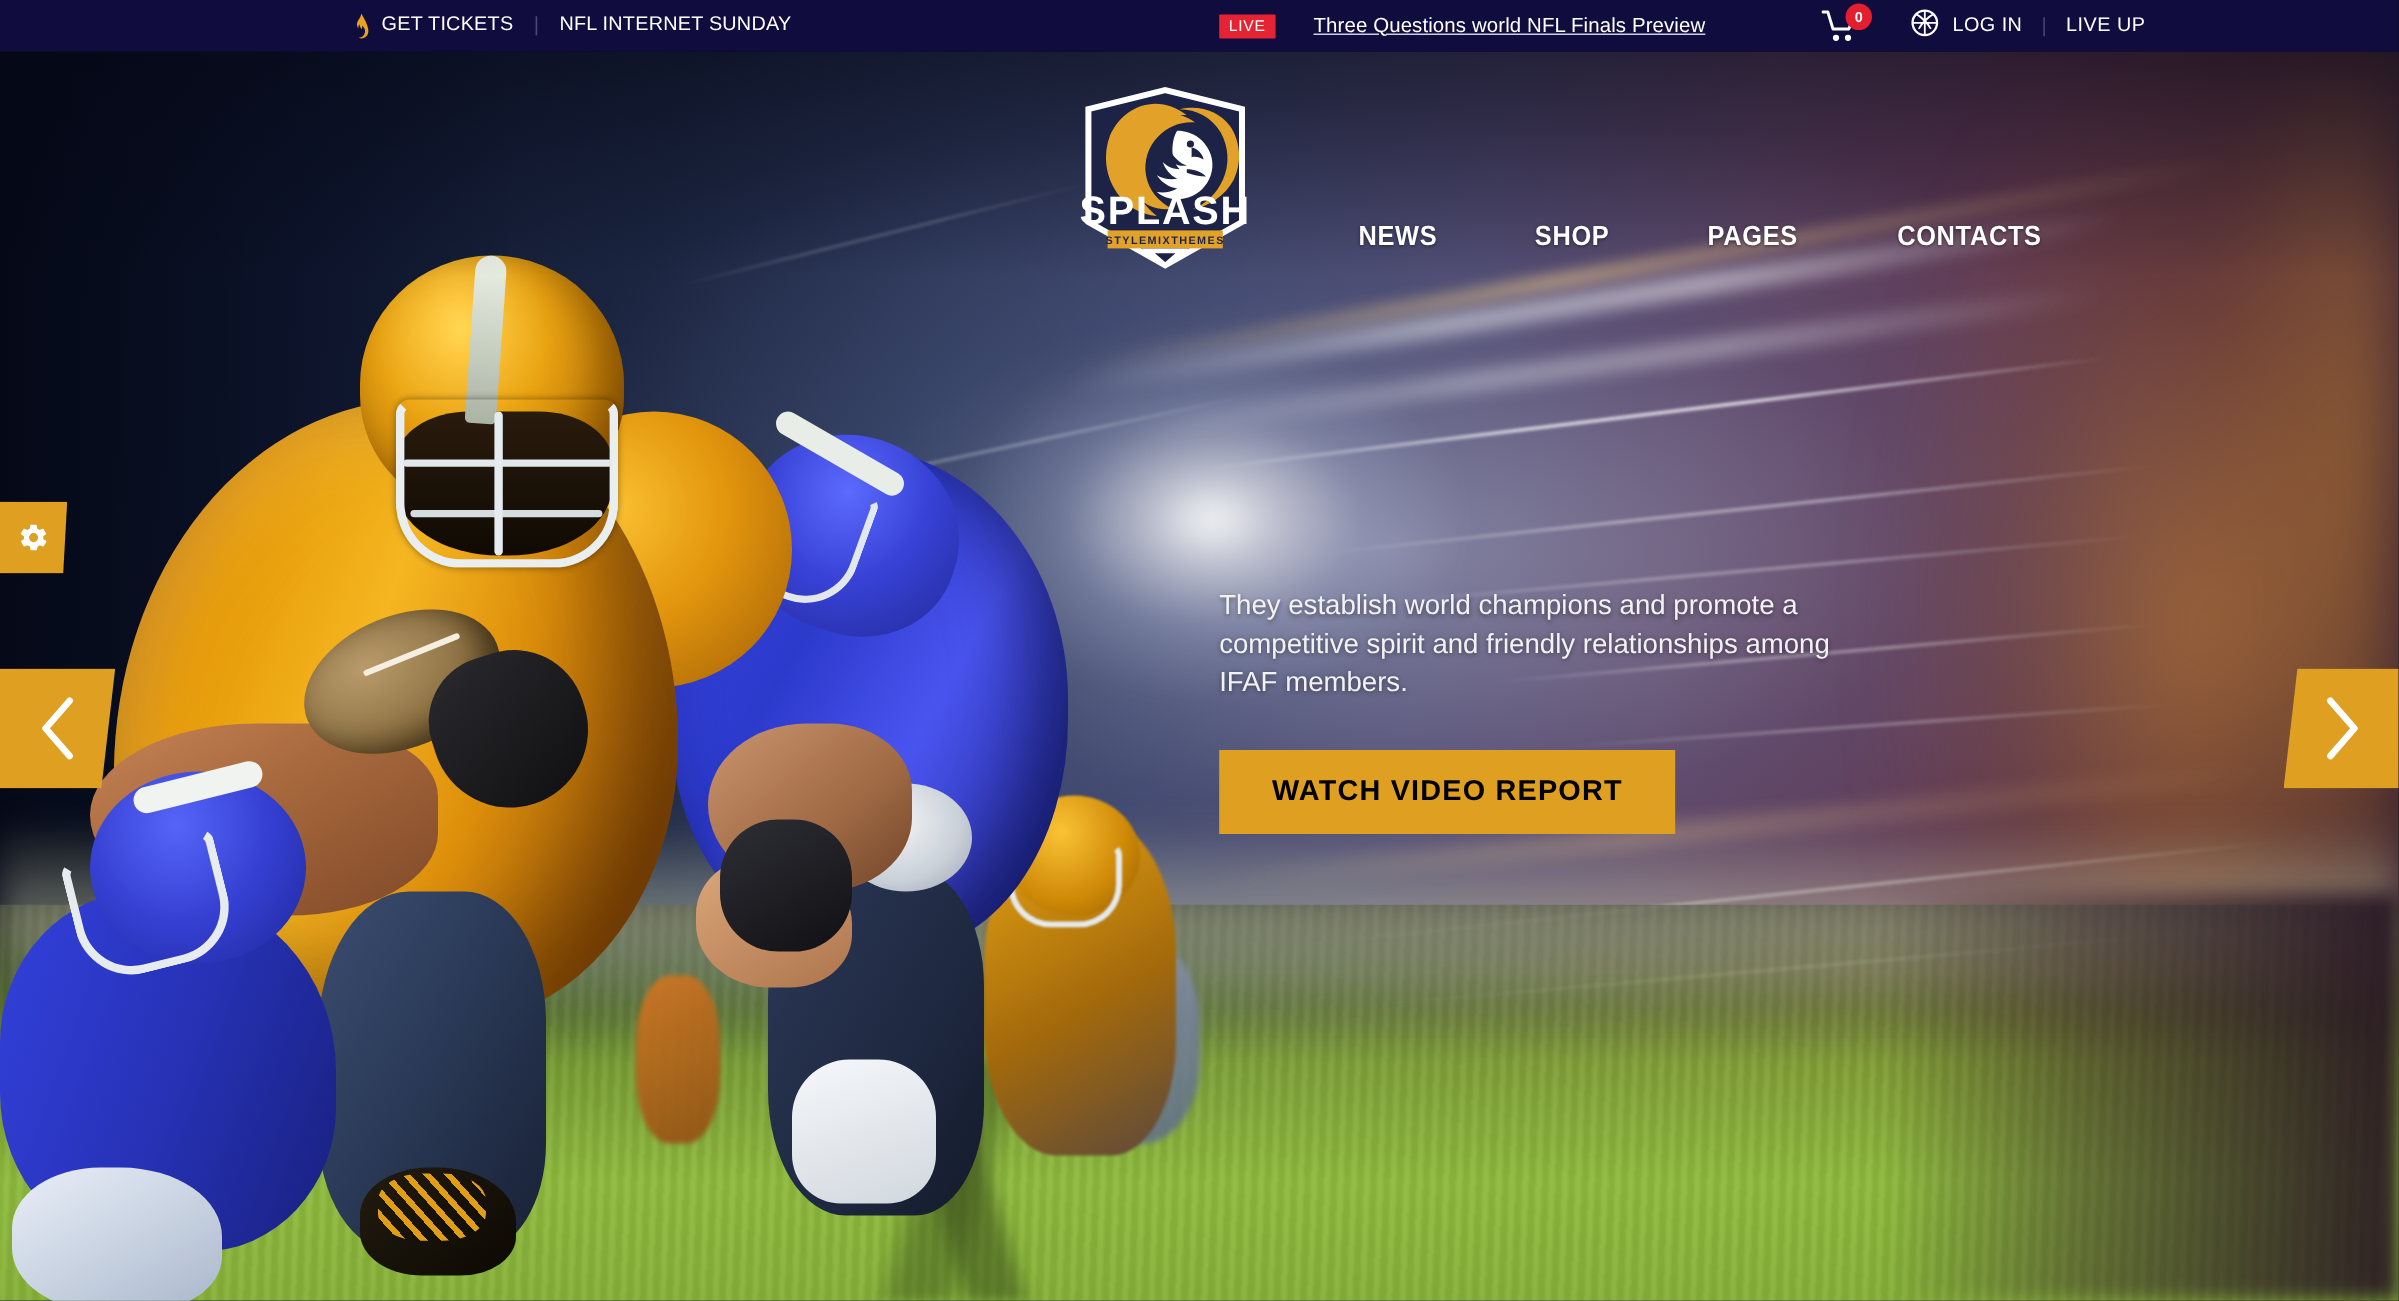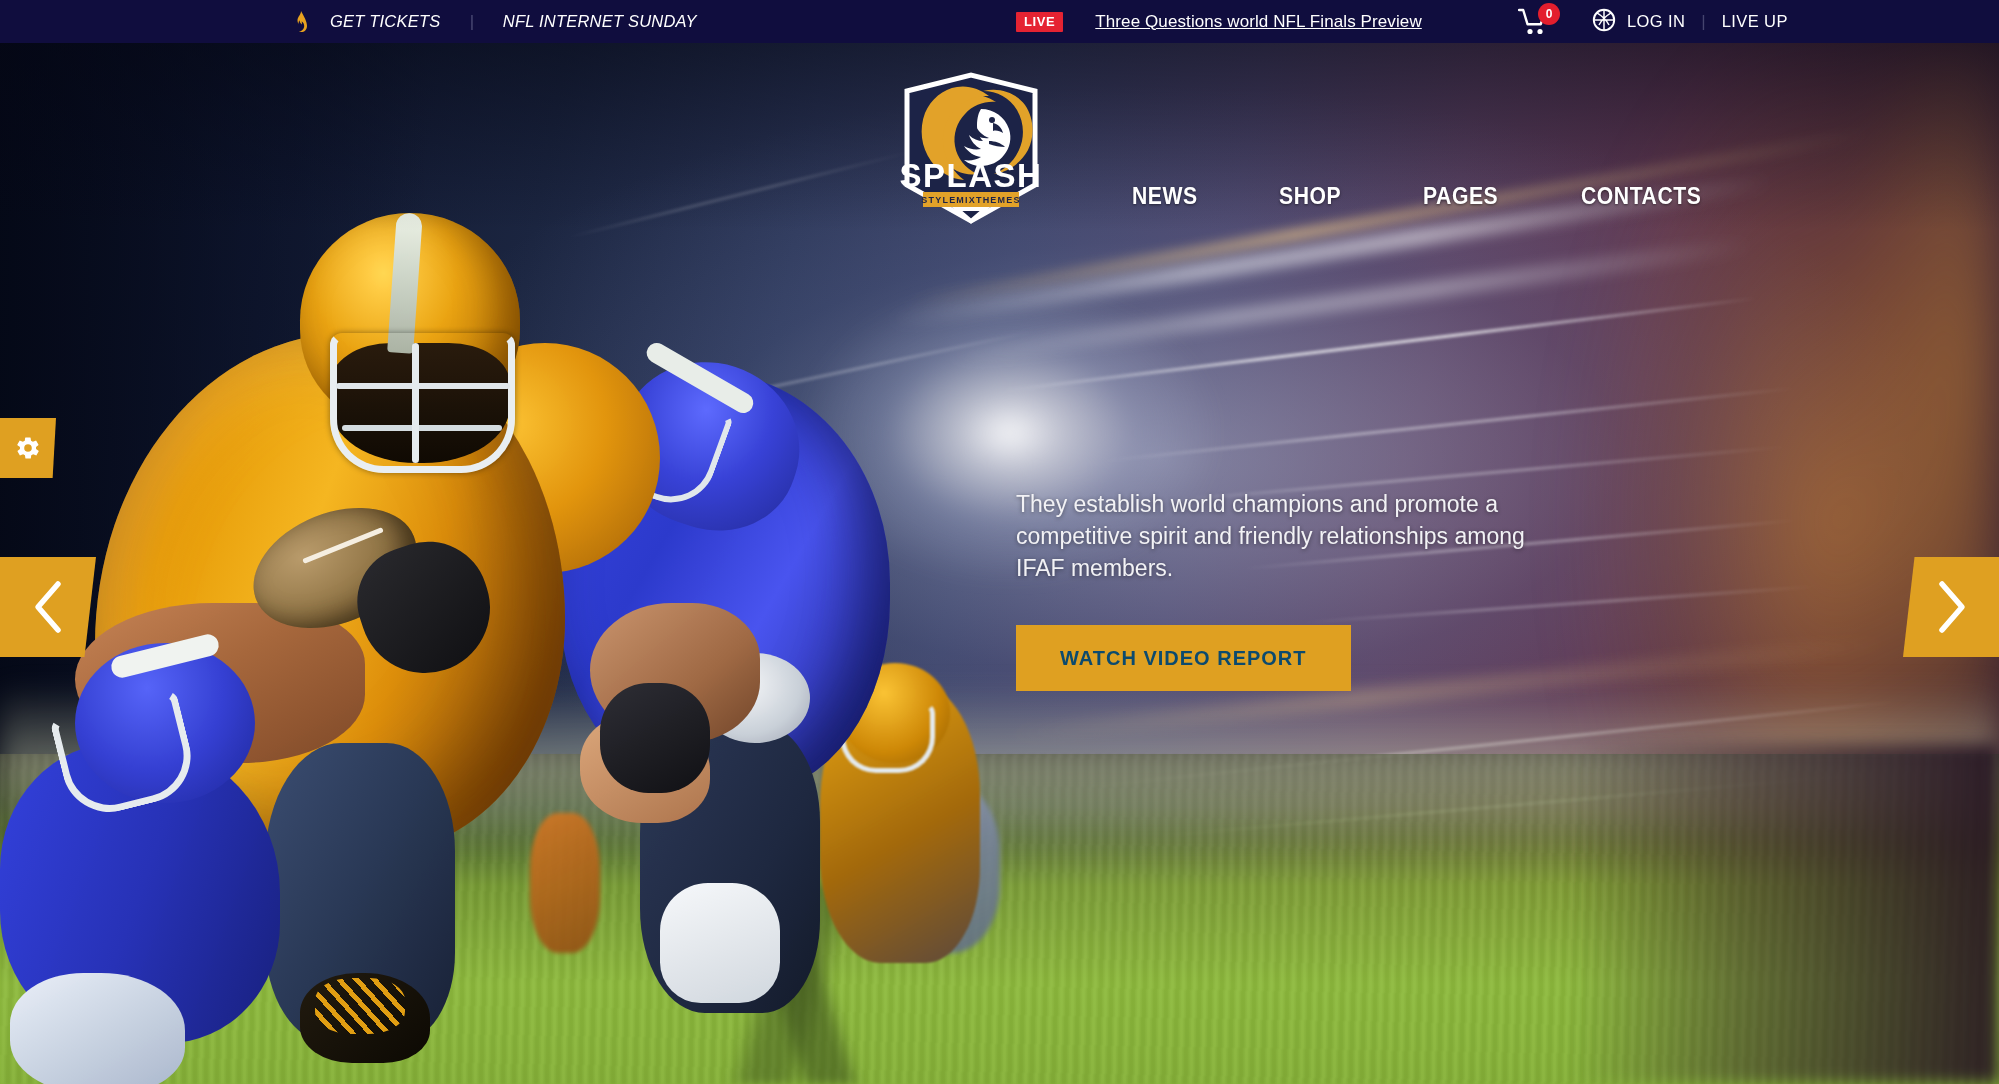--- a/index.html
+++ b/index.html
@@ -7,32 +7,32 @@
   body { font-family:"Liberation Sans", sans-serif; -webkit-font-smoothing:antialiased; }
 
   .page { position:relative; width:1999px; height:1084px; overflow:hidden; }
 
   
   .topbar {
     position:absolute; top:0; left:0; width:1999px; height:43px;
     background:#100d3e; z-index:60;
     display:flex; align-items:center;
   }
-  .tb-left { position:absolute; left:293px; display:flex; align-items:center; gap:12px;font-style:italic; }
+  .tb-left { position:absolute; left:293px; display:flex; gap:0; }
   .flame-icon { width:16px; height:22px; display:block; margin-right:9px; }
   .tb-link {
     color:#ffffff; font-size:16.5px; letter-spacing:.2px;
     font-family:"Liberation Sans Narrow","Liberation Sans",sans-serif;
     font-weight:400; text-decoration:none; white-space:nowrap;
   }
   .tb-sep { color:#4b4a74; margin:0 17px; font-size:17px; font-weight:300; }
 
   .tb-center { position:absolute; left:1016px; display:flex; align-items:center; }
   .live-badge {
-    background:#e52332; color:#fff; font-size:13px; font-weight:bold;
+    background:#e52332; color:#fff; font-size:13px; font-weight:normal;
     letter-spacing:.6px; padding:3px 8px 4px; line-height:1; border-radius:1px;
   }
   .tb-headline {
     color:#ffffff; font-size:17px; margin-left:32px; white-space:nowrap; letter-spacing:.1px;
   }
 
   .tb-right { position:absolute; left:1518px; display:flex; align-items:center; }
   .cart-wrap { position:relative; width:34px; height:30px; }
   .cart-badge {
     position:absolute; top:-4px; right:-8px; width:22px; height:22px; border-radius:50%;
@@ -346,21 +346,21 @@
     letter-spacing:-.5px; padding:10px 22px 16px; margin-top:-4px;
     font-family:"Liberation Sans Narrow","Liberation Sans",sans-serif;
     transform:scaleX(.95); transform-origin:left;
   }
   .hero-desc {
     margin-top:29px; color:#f2f2f5; font-size:23px; line-height:1.39;
     max-width:520px; text-shadow:0 1px 4px rgba(0,0,0,.45);
   }
   .watch-btn {
     margin-top:40px; display:inline-block; background:#dfa021; border:none;
-    color:#0c4a6e; font-size:20px; font-weight:bold; letter-spacing:1px;
+    color:#000000; font-size:24px; font-weight:bold; letter-spacing:1px;
     font-family:"Liberation Sans Narrow","Liberation Sans",sans-serif;
     padding:23px 44px; cursor:pointer; line-height:1;
   }
 </style>
 </head>
 <body>
 
 <div class="page">
 
   <div class="topbar">

